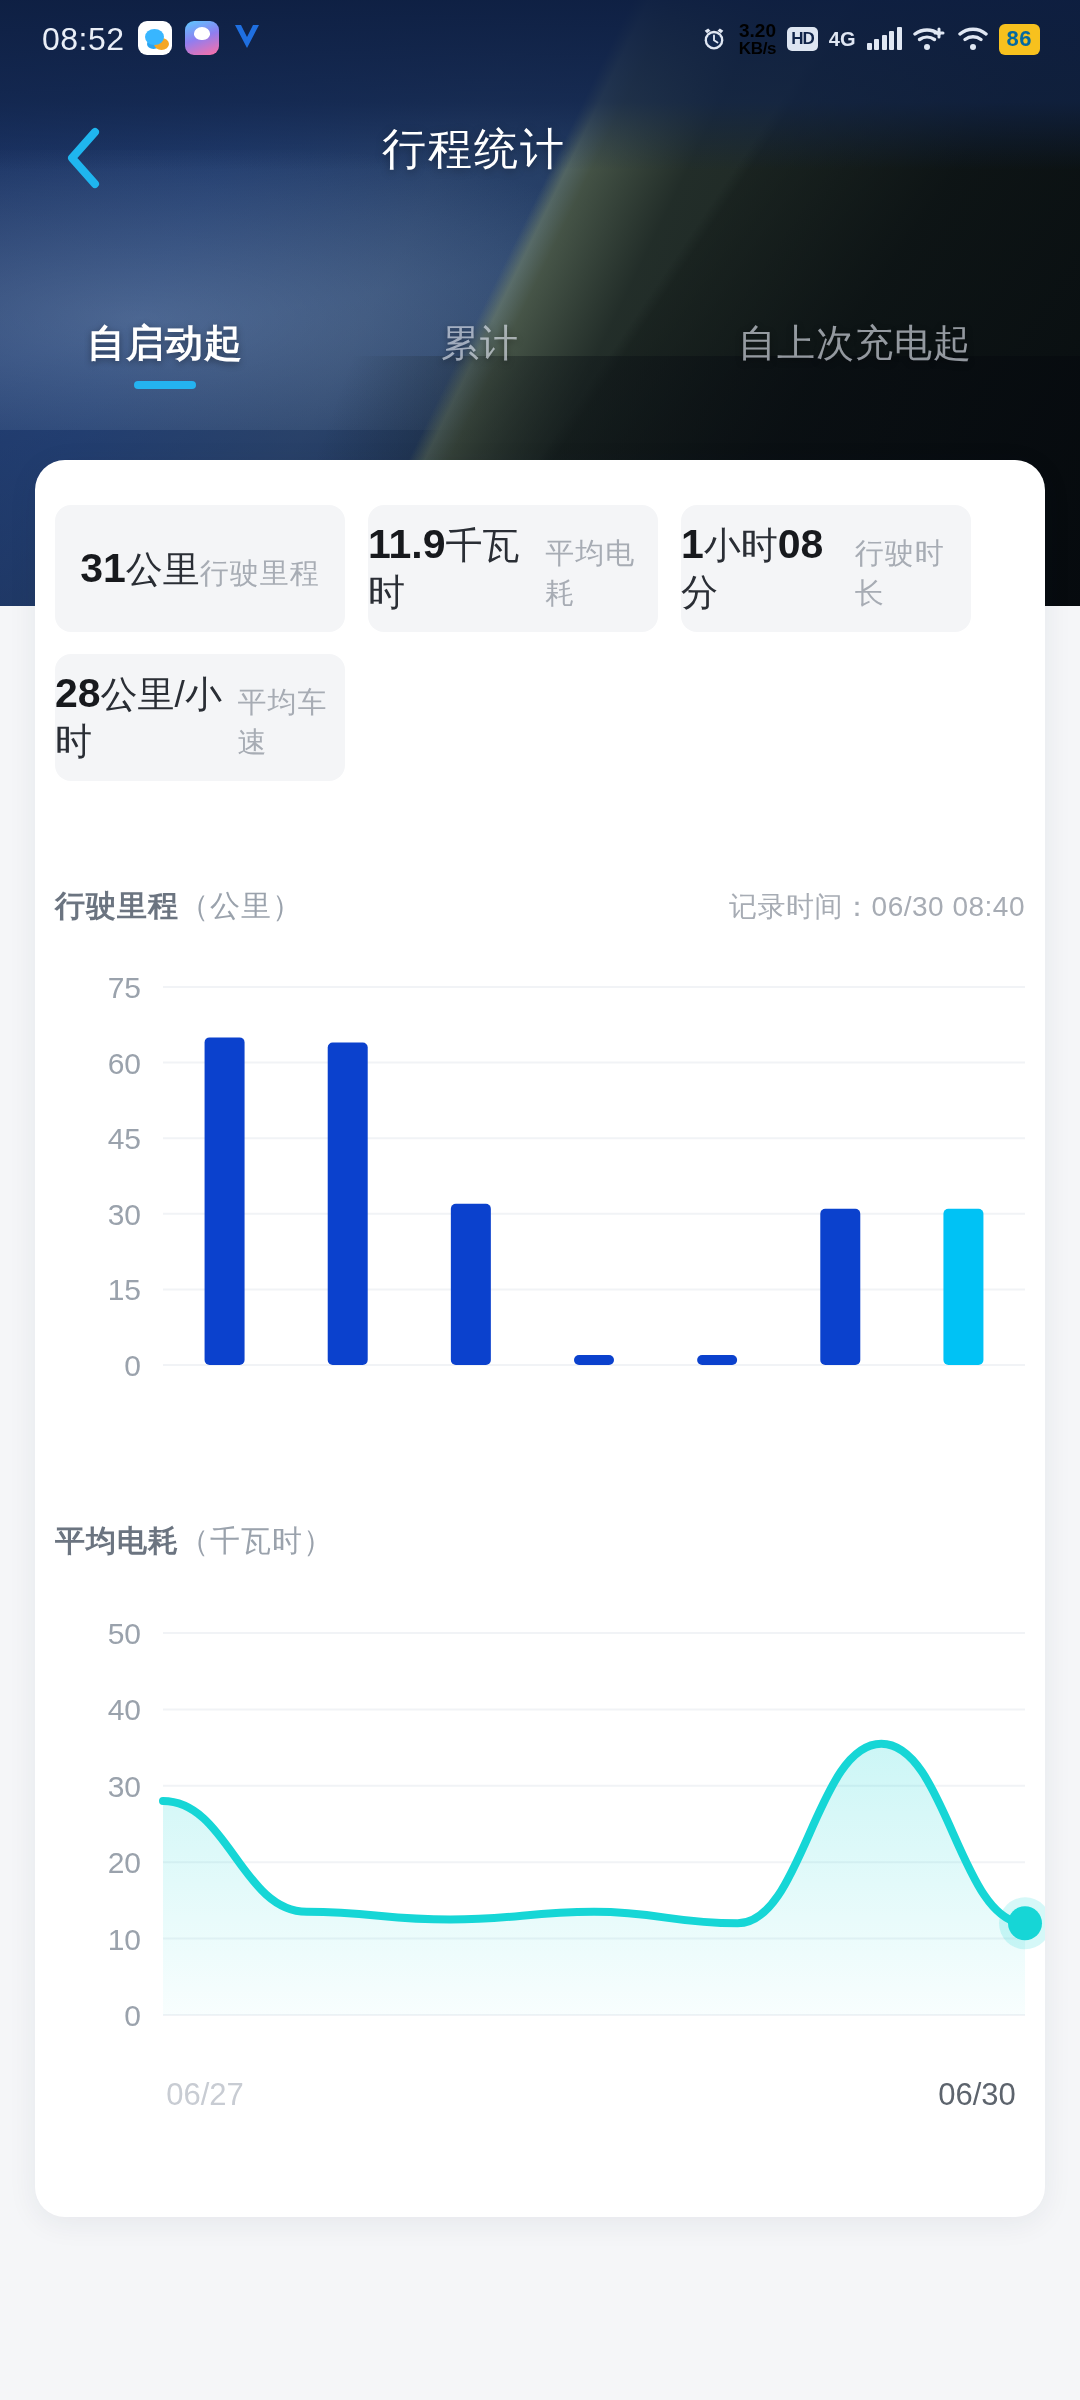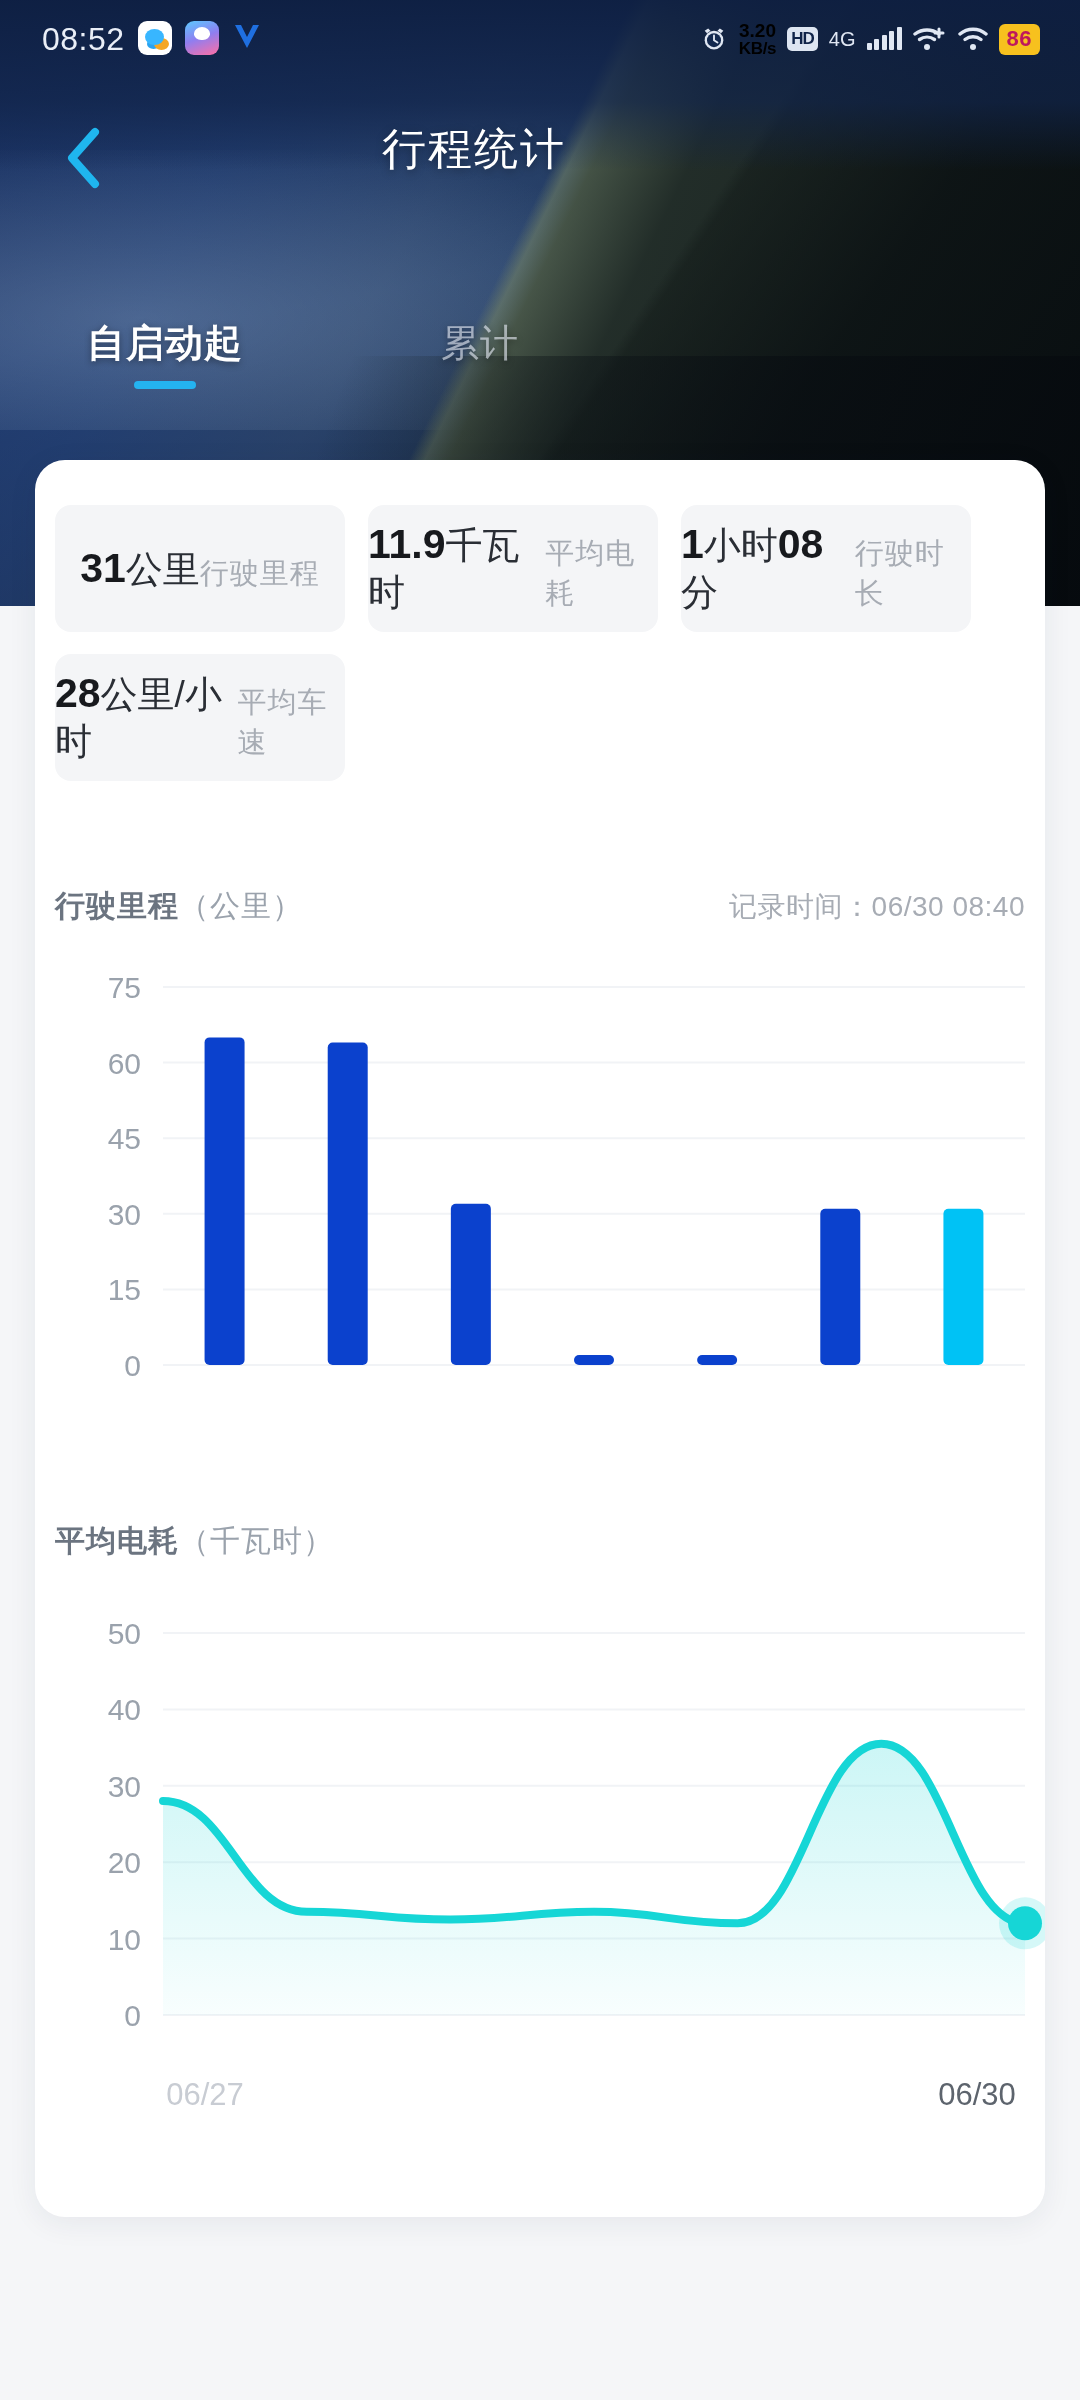--- a/index.html
+++ b/index.html
@@ -62,25 +62,25 @@
   }
   .sb-vlogo { width: 30px; height: 30px; }
   .sb-right { margin-left: auto; margin-right: 40px; display: flex; align-items: center; gap: 11px; }
   .ic { display: block; }
   .sb-speed { font-size: 19px; line-height: 19px; text-align: center; color: #000000; font-weight: 600; }
   .sb-speed small { display: block; font-size: 17px; line-height: 18px; letter-spacing: -0.3px; }
   .hd-badge {
     font-size: 17px; font-weight: 700; color: #0f2348; background: #dde5f1;
     border-radius: 5px; padding: 2px 4px; letter-spacing: -1px;
   }
-  .g4 { font-size: 20px; font-weight: 400; color: #e0e7f3; line-height: 18px; }
+  .g4 { font-size: 20px; font-weight: 700; color: #e0e7f3; line-height: 18px; }
   .bars { display: flex; align-items: flex-end; gap: 2.5px; height: 22px; }
   .bars i { width: 5px; background: #e0e7f3; border-radius: 1px; display: block; }
   .battery {
-    background: #f7c11e; color: #be185d; font-weight: 700; font-size: 22px;
+    background: #f7c11e; color: #0369a1; font-weight: 700; font-size: 22px;
     padding: 2px 8px 3px; border-radius: 6px; letter-spacing: 0.5px;
   }
 
   
   .topnav { position: absolute; left: 0; top: 110px; width: 1080px; height: 90px; }
   .back-btn {
     position: absolute; left: 44px; top: 8px; width: 80px; height: 80px;
     display: flex; align-items: center; justify-content: center; cursor: pointer;
   }
   .page-title {
@@ -222,20 +222,23 @@
     <div class="page-title">行程统计</div>
   </div>
 
   <div class="tabs">
     <div class="tab t1 active">
       <span>自启动起</span>
       <span class="tab-underline"></span>
     </div>
     <div class="tab t2">
       <span>累计</span>
+    </div>
+    <div class="tab t3">
+      <span>自上次充电起</span>
     </div>
   </div>
 
   <div class="card">
 
     <div class="tiles">
 
       <div class="tile">
         <div class="tile-value">
           <b>31</b><span>公里</span>

